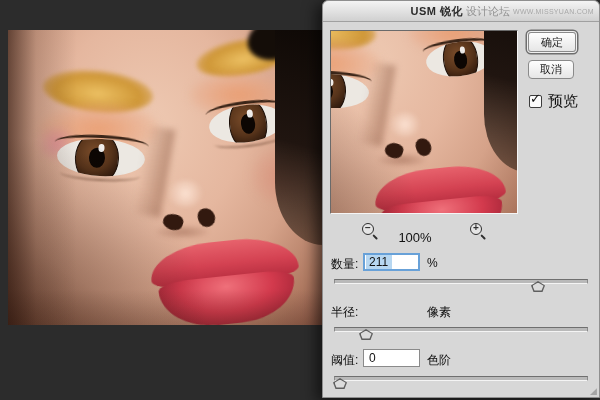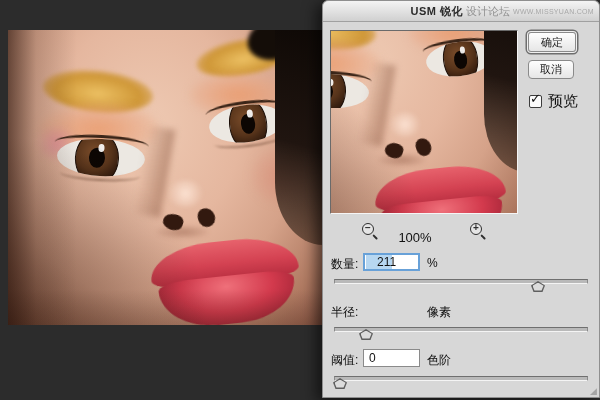--- a/index.html
+++ b/index.html
@@ -99,21 +99,21 @@
   .mag{position:absolute;width:12px;height:12px;border:1.6px solid #2e2e2e;border-radius:50%;
     background:rgba(255,255,255,.35);box-sizing:border-box;}
   .mag .g{position:absolute;left:0;top:-2px;width:100%;text-align:center;font-size:10px;font-weight:bold;color:#2e2e2e;line-height:12px;}
   .mag .handle{position:absolute;right:-5px;bottom:-4px;width:6px;height:2.4px;background:#2e2e2e;transform:rotate(45deg);border-radius:1px;}
   .mag-out{left:39px;top:2px;}
   .mag-in{left:147px;top:2px;}
   .zoom-level{position:absolute;left:60px;top:1px;width:64px;text-align:center;font-size:13px;color:#111;margin-top:8px;}
   .frow-label{position:absolute;font-size:12px;color:#0f0f0f;}
   .finput{position:absolute;width:57px;height:18px;box-sizing:border-box;border:1px solid #8a8a8a;
     background:#fff;font-size:12px;color:#111;padding:0 0 0 5px;font-family:"Liberation Sans",sans-serif;}
-  .finput.focused{border:2px solid #68a1d8;padding-left:12px;
+  .finput.focused{border:2px solid #68a1d8;padding-left:4px;
     background:linear-gradient(90deg,#fff 0 1px,#b7d7f1 1px 27px,#fff 27px);}
   .slider{position:absolute;left:11px;width:254px;height:14px;}
   .track{position:absolute;left:0;right:0;top:3px;height:3px;background:#b9b9b9;
     border-top:1px solid #6f6f6f;border-bottom:1px solid #f4f4f4;
     border-left:1px solid #8a8a8a;border-right:1px solid #8a8a8a;}
   .thumb{position:absolute;top:5px;width:14px;height:11px;
     clip-path:polygon(50% 0,100% 42%,82% 100%,18% 100%,0 42%);background:#5f5f5f;}
   .thumb .ti{position:absolute;left:1.5px;top:1.5px;width:11px;height:8px;
     clip-path:polygon(50% 0,100% 42%,82% 100%,18% 100%,0 42%);background:#dcdcdc;}
   .sl-amount .thumb{left:197px;}

